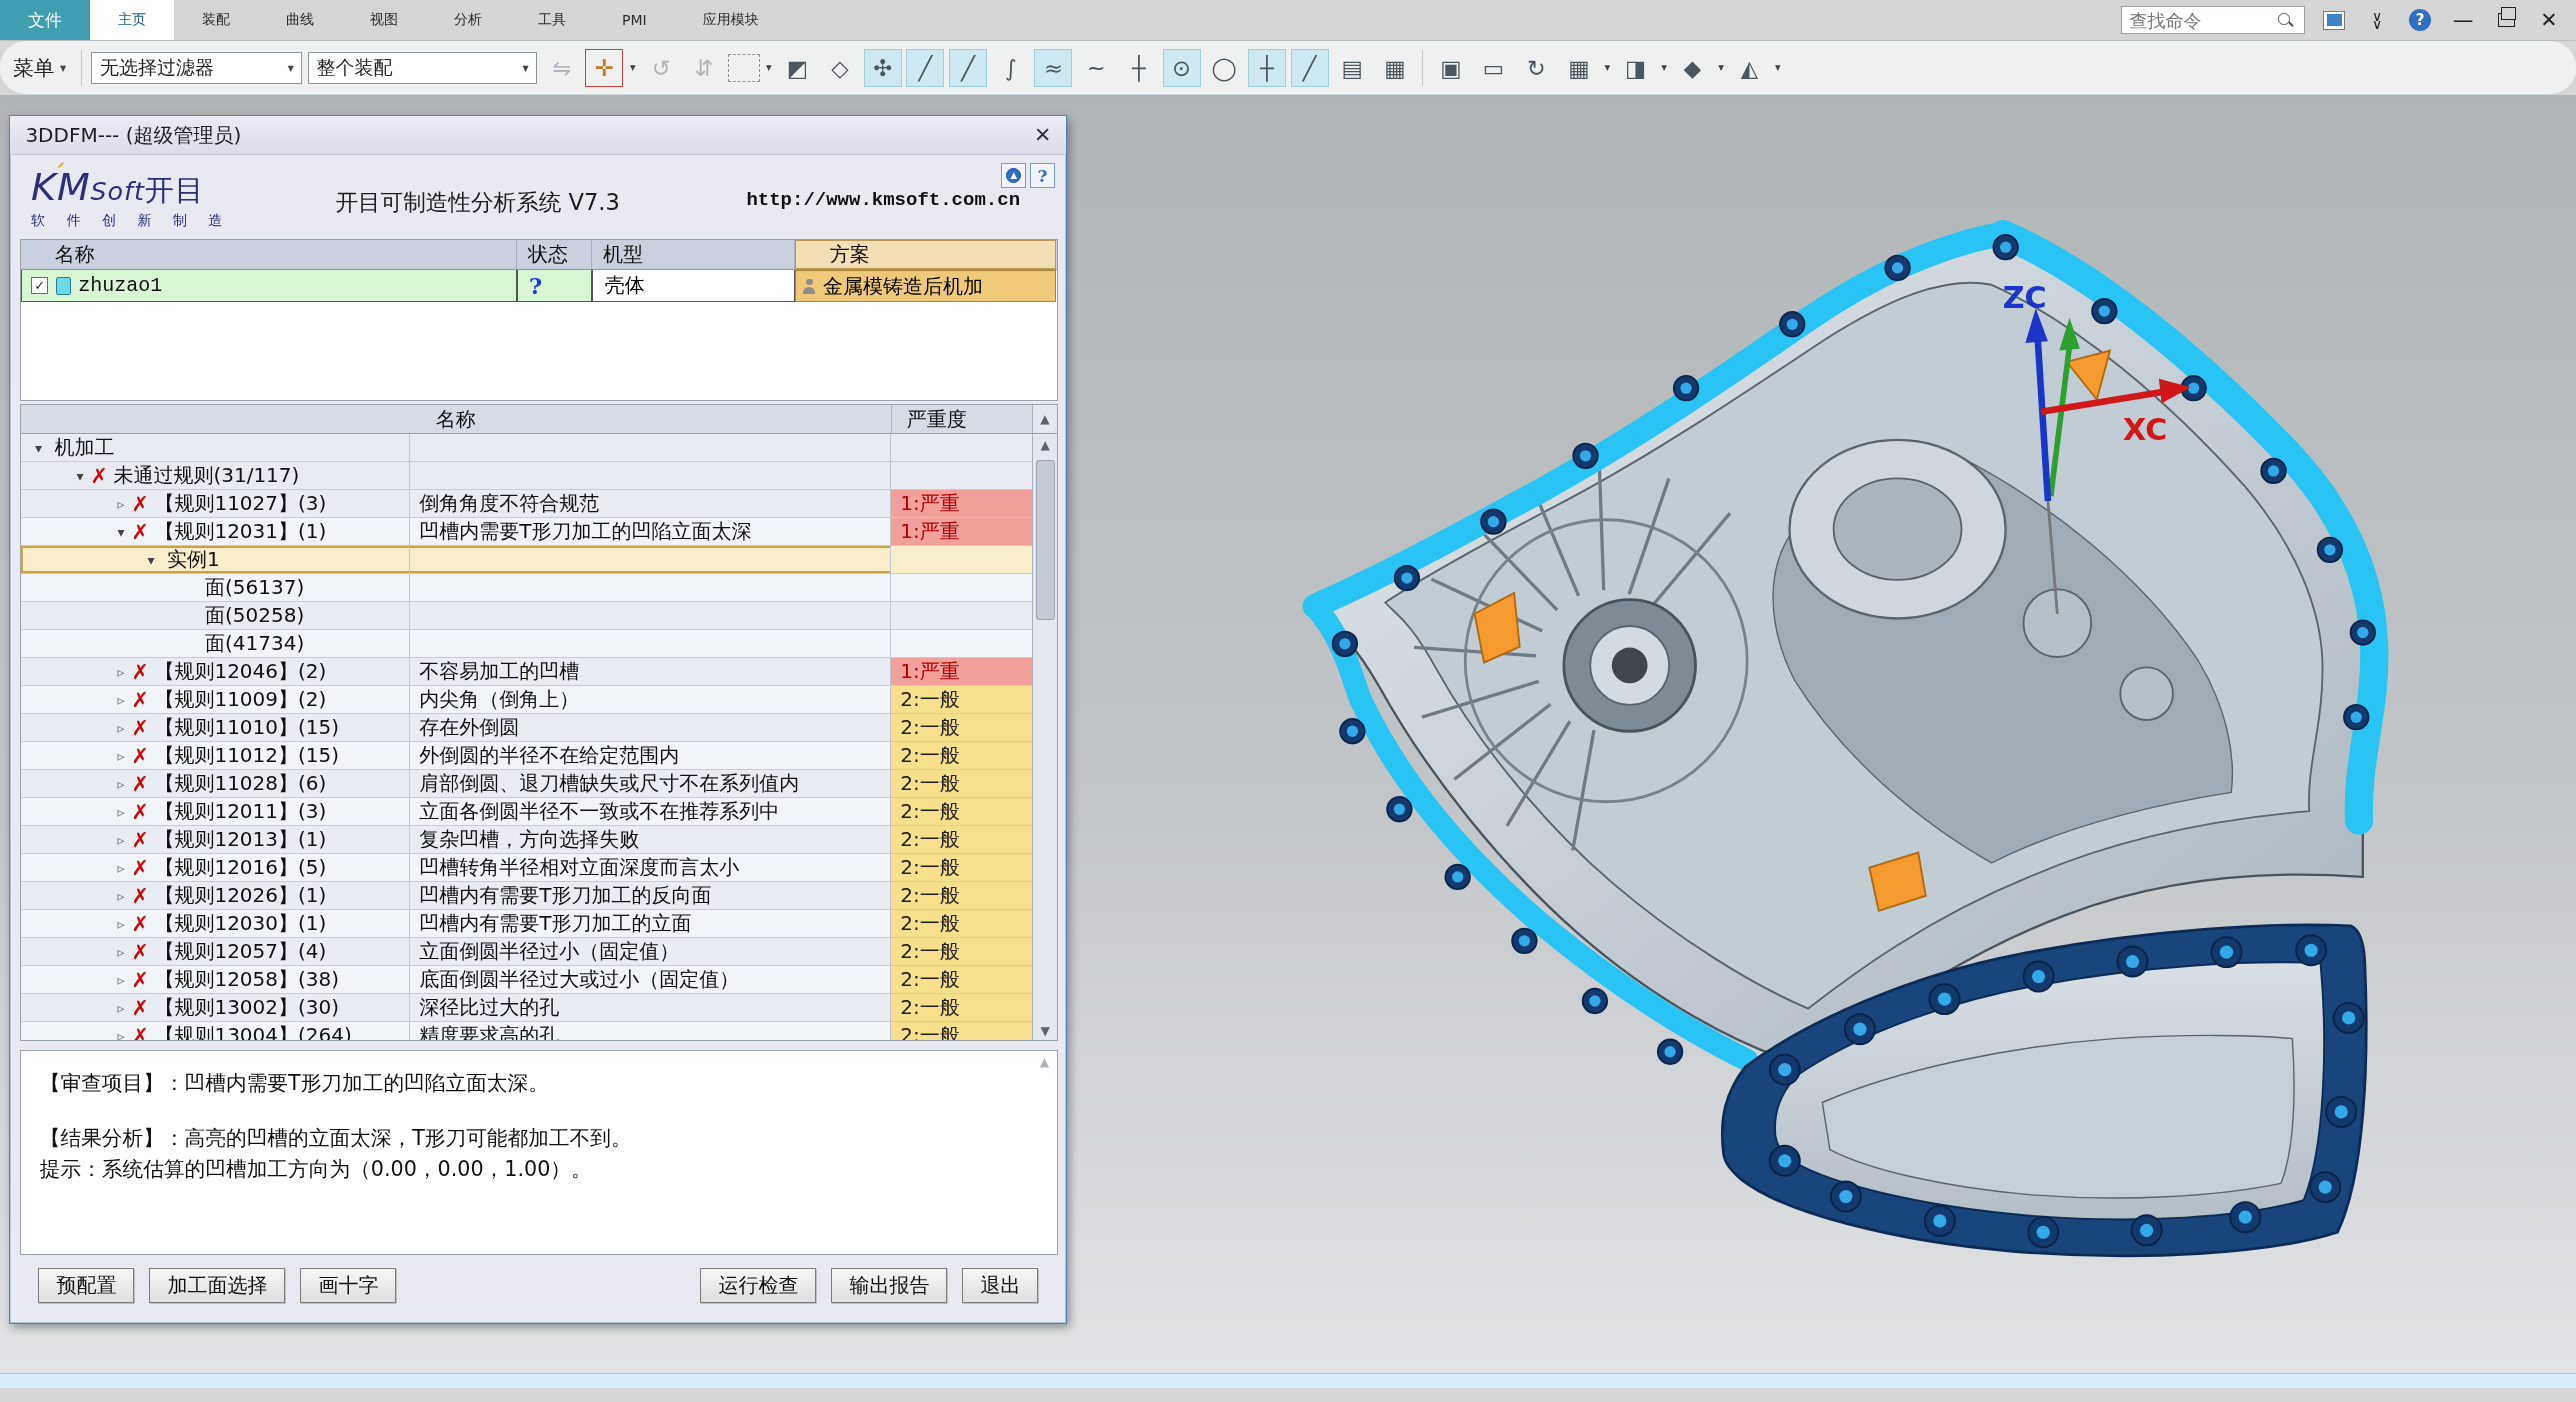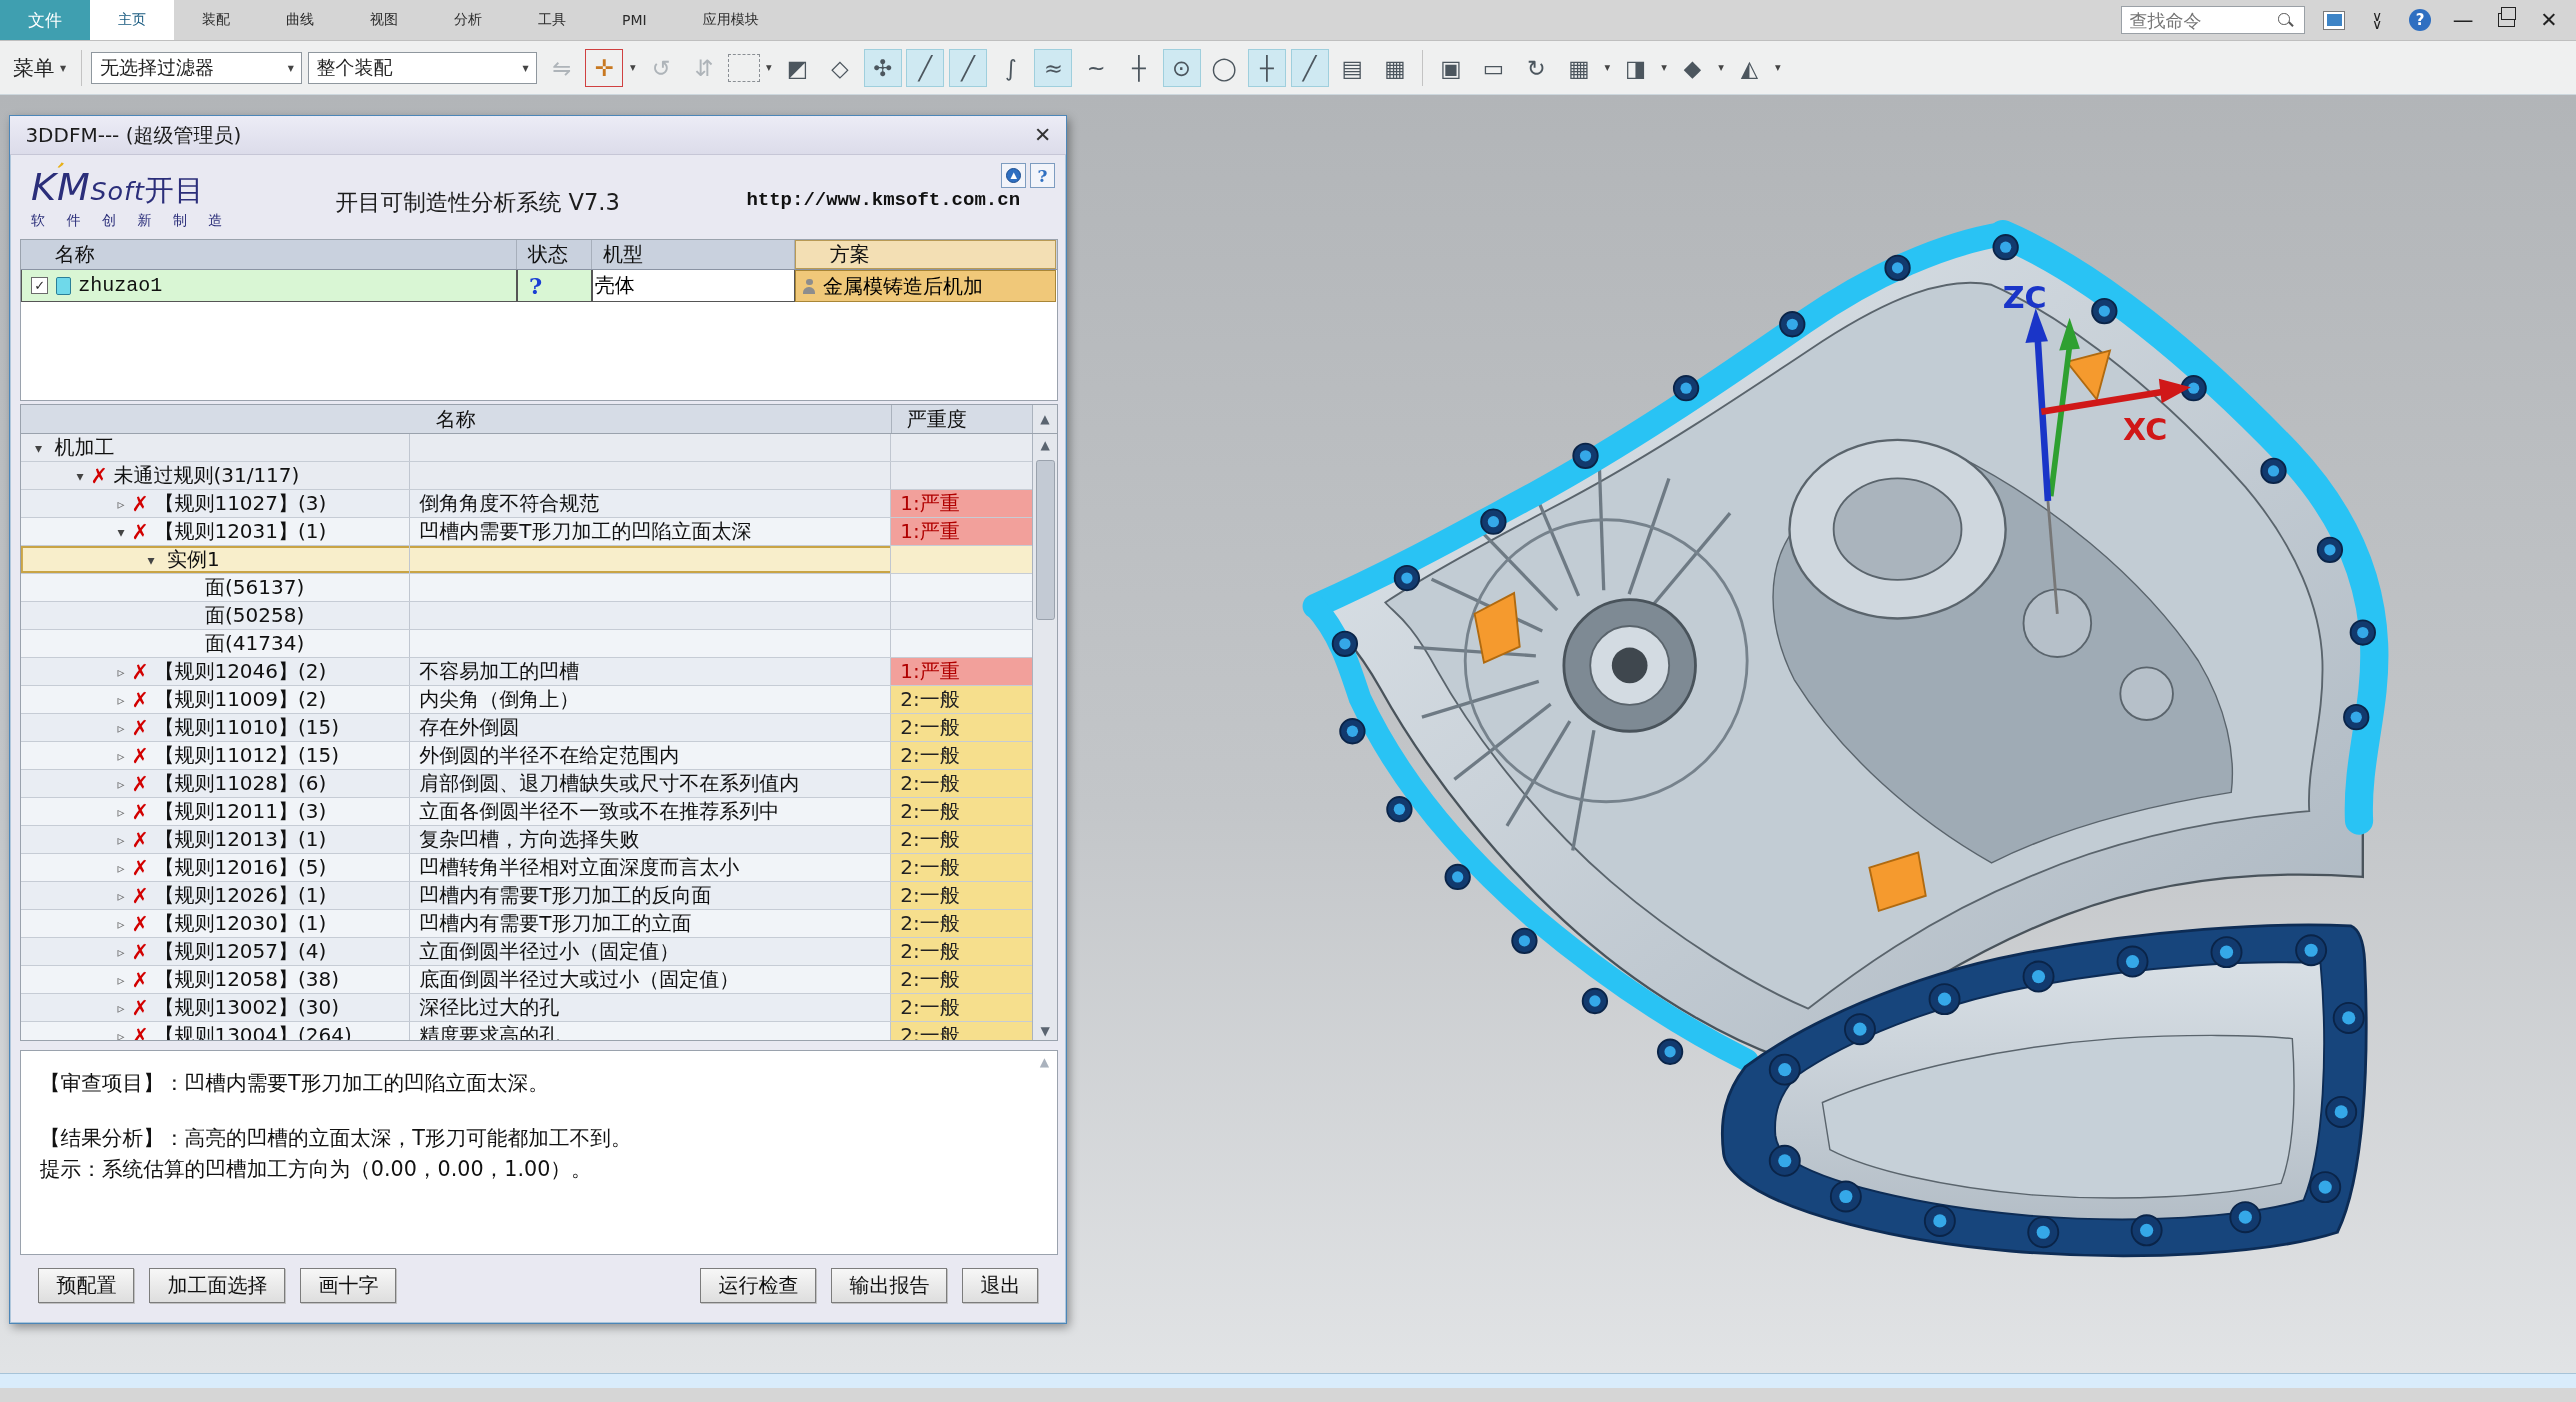--- a/index.html
+++ b/index.html
@@ -19,21 +19,21 @@
   .mag::after{content:"";position:absolute;left:10.3px;top:10.3px;width:5.6px;height:1.9px;background:#555;transform:rotate(45deg);}
   .winbtn{font-size:20.7px;color:#222;display:flex;align-items:center;justify-content:center;width:28px;height:28px;}
   .scap{width:22.6px;height:19px;border:1.9px solid #7a7a7a;position:relative;background:#fff;}
   .scap::after{content:"";position:absolute;left:2.8px;top:2.8px;right:2.8px;bottom:2.8px;background:#3d84c6;}
   .chev{display:flex;flex-direction:column;line-height:8.5px;font-size:14px;color:#222;}
   .helpc{width:22.6px;height:22.6px;border-radius:50%;background:#2f6fc1;color:#fff;font-size:15px;font-weight:bold;display:flex;align-items:center;justify-content:center;}
   .restore{width:17px;height:14px;border:1.9px solid #222;position:relative;background:transparent;}
   .restore::before{content:"";position:absolute;left:2.8px;top:-6.6px;width:13px;height:10.3px;border:1.9px solid #222;background:#d5d5d5;}
 
   
-  .toolbar{position:absolute;left:0;top:41px;width:100%;height:54px;background:#eff0f0;display:flex;align-items:center;gap:5.6px;padding:0 7.5px;border-bottom:0.9px solid #cdd7dd;font-size:20.7px;}
+  .toolbar{position:absolute;left:0;top:41px;width:100%;height:54px;background:#eff0f0;display:flex;align-items:center;gap:5.6px;padding:0 7.5px;border-bottom:0.9px solid #cdd7dd;font-size:20.7px;border-radius:26px;}
   .menu-lbl{display:flex;align-items:center;gap:5.6px;color:#222;padding:0 5.6px;}
   .vsep{width:0.9px;height:36px;background:#c3c3c3;margin:0 3.8px;}
   .combo{height:32px;background:#fff;border:0.9px solid #8f979e;display:flex;align-items:center;justify-content:space-between;padding:0 7.5px;font-size:19px;color:#222;}
   .combo.w1{width:211px;}.combo.w2{width:229px;}
   .caret{font-size:12.2px;color:#444;}
   .tico{width:38px;height:38px;display:flex;align-items:center;justify-content:center;font-size:22.6px;color:#4c565e;position:relative;}
   .tico.hl{background:#cfe9f2;border:0.9px solid #9fcfdd;}
   .tico.dim{color:#aeb4b9;}
   .tico.frame-red{border:1.9px solid #d04040;color:#c87820;}
   .tico.dashed{border:1.9px dashed #8a8f94;color:transparent;width:32px;height:28px;}
@@ -67,21 +67,21 @@
   
   .parts-panel{position:absolute;left:9.4px;top:123px;width:1038px;height:162px;background:#fff;border:0.9px solid #9aa2ad;}
   .p-head{display:grid;grid-template-columns:496px 75px 203px 261px;height:30px;background:#c9d1de;border-bottom:0.9px solid #8a93a3;}
   .p-head .hc{display:flex;align-items:center;padding-left:34px;font-size:20px;color:#111;border-right:0.9px solid #a7afbb;}
   .p-head .hc.status{padding-left:11.3px;}
   .p-head .hc.scheme{background:#f3dfb4;border:0.9px solid #b89a55;}
   .p-row{display:grid;grid-template-columns:496px 75px 203px 261px;height:32px;}
   .p-cell{display:flex;align-items:center;border:0.9px solid #555;border-top:none;font-size:20px;}
   .p-cell.namec{background:#d9f6d4;padding-left:9.4px;gap:7.5px;}
   .p-cell.statusc{background:#d9f6d4;padding-left:11.3px;color:#1a3fd4;font-family:"DejaVu Serif",serif;font-weight:bold;font-size:22.6px;}
-  .p-cell.machinec{background:#fff;padding-left:2px;}
+  .p-cell.machinec{background:#fff;padding-left:12px;}
   .p-cell.schemec{background:#f0c879;border:1.9px solid #a98636;padding-left:5.6px;gap:5.6px;}
   .chkbox{width:17px;height:17px;background:#fff;border:0.9px solid #6b6b6b;display:flex;align-items:center;justify-content:center;font-size:13px;color:#2a2a2a;}
   .docico{width:15px;height:18px;background:#6fd9ea;border:0.9px solid #2a7f98;border-radius:1.9px;}
   .partname{font-family:"Liberation Mono",monospace;font-size:20px;color:#111;}
   .personico{width:16px;height:16px;position:relative;}
   .personico::before{content:"";position:absolute;left:4.7px;top:0.9px;width:6.6px;height:6.6px;border-radius:50%;background:#8d8d8d;}
   .personico::after{content:"";position:absolute;left:1.9px;top:8.5px;width:12.2px;height:7.5px;border-radius:5.6px 5.6px 0 0;background:#8d8d8d;}
 
   
   .results-panel{position:absolute;left:9.4px;top:288px;width:1038px;height:637px;background:#f2f5f9;border:0.9px solid #9aa2ad;overflow:hidden;}

